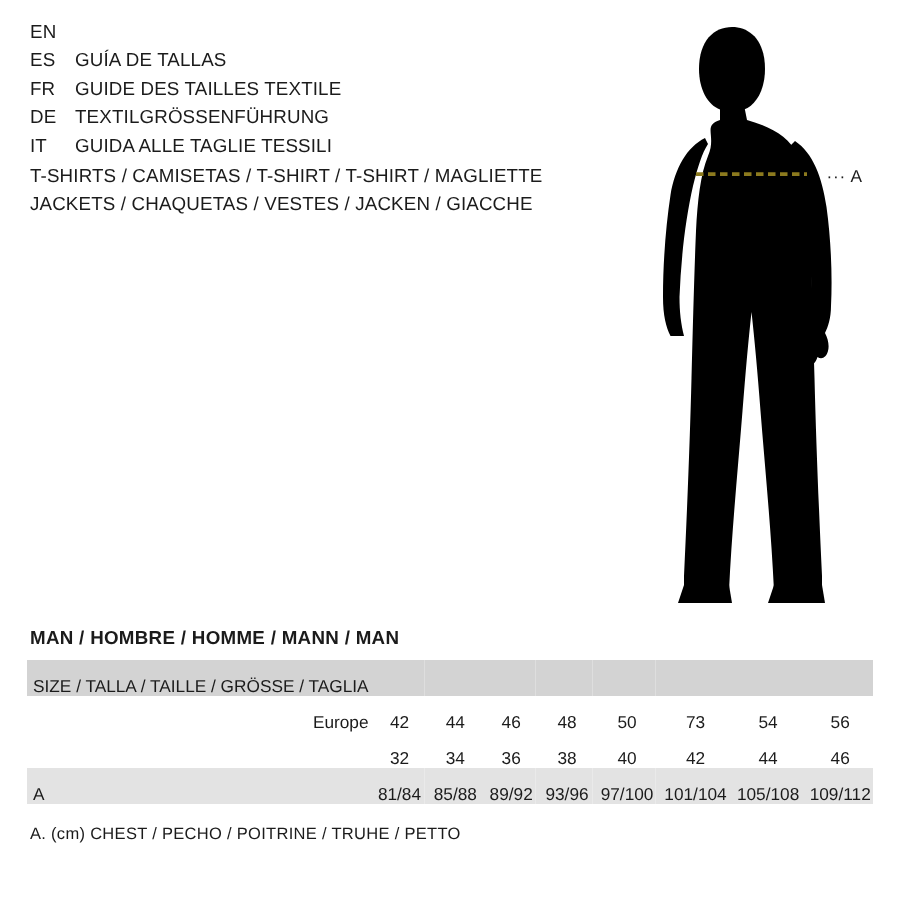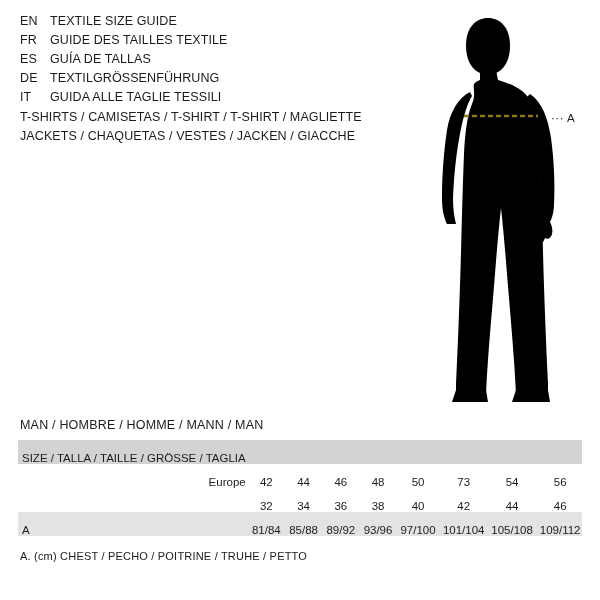--- a/index.html
+++ b/index.html
@@ -65,21 +65,21 @@
     font-size: 11.5px;
     color: #1b1b1b;
     letter-spacing: 0.5px;
   }
 
   
   .man-title {
     position: absolute;
     left: 20px; top: 418px;
     font-size: 12.5px;
-    font-weight: normal;
+    font-weight: bold;
     letter-spacing: 0.2px;
     white-space: nowrap;
   }
   table.size-table {
     position: absolute;
     left: 18px; top: 440px;
     width: 564px;
     border-collapse: collapse;
     font-size: 11.5px;
   }
@@ -104,29 +104,28 @@
   }
 </style>
 </head>
 <body>
 
 <div id="page">
 
   <div class="lang-list">
     <div class="lang-row">
       <span class="lang-code">EN</span>
-      <span class="lang-text">TEXTILE SIZE GUIDE</span>
+    </div>
+    <div class="lang-row">
+      <span class="lang-code">ES</span>
+      <span class="lang-text">GUÍA DE TALLAS</span>
     </div>
     <div class="lang-row">
       <span class="lang-code">FR</span>
       <span class="lang-text">GUIDE DES TAILLES TEXTILE</span>
-    </div>
-    <div class="lang-row">
-      <span class="lang-code">ES</span>
-      <span class="lang-text">GUÍA DE TALLAS</span>
     </div>
     <div class="lang-row">
       <span class="lang-code">DE</span>
       <span class="lang-text">TEXTILGRÖSSENFÜHRUNG</span>
     </div>
     <div class="lang-row">
       <span class="lang-code">IT</span>
       <span class="lang-text">GUIDA ALLE TAGLIE TESSILI</span>
     </div>
   </div>

